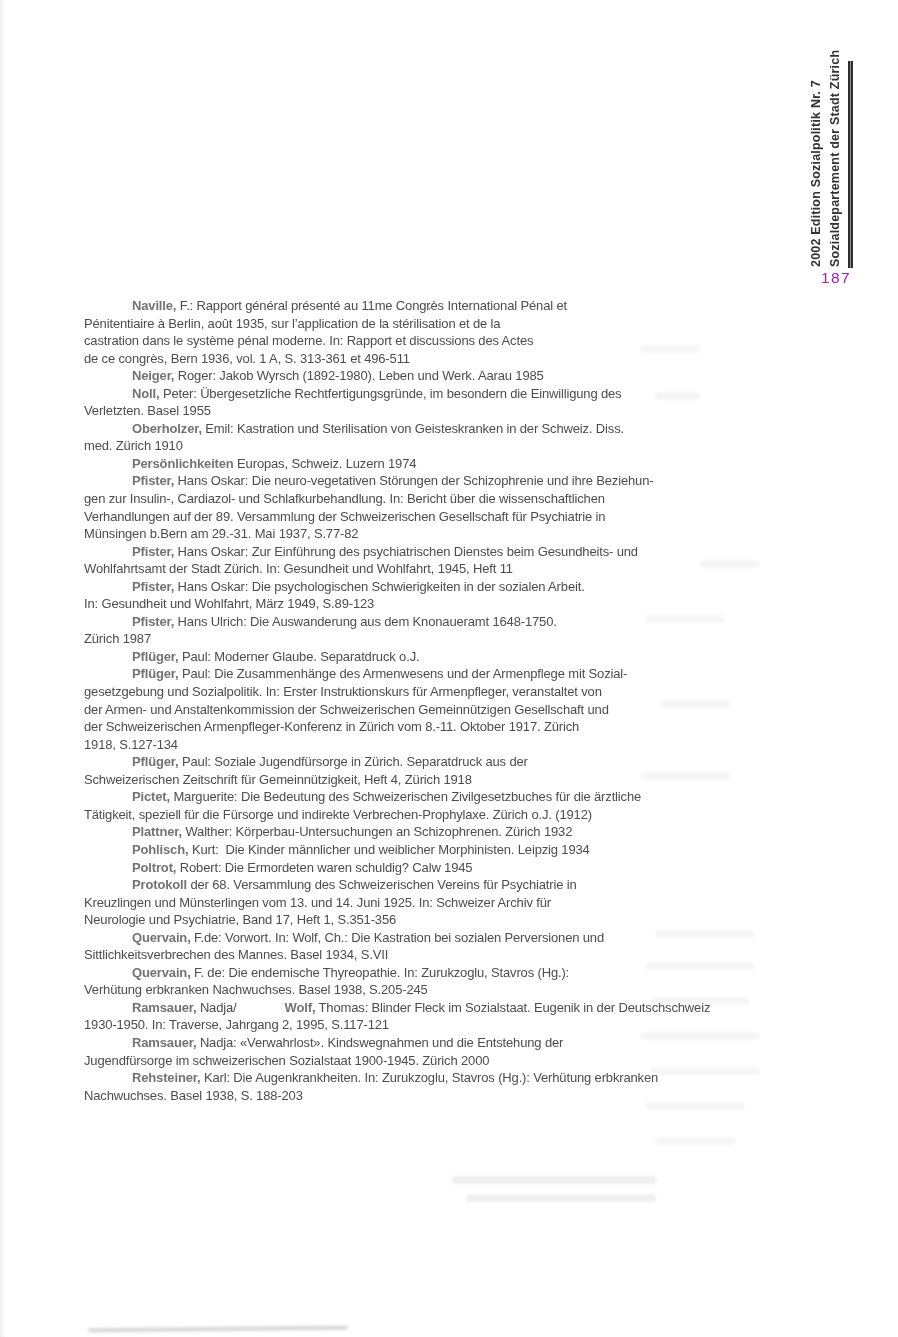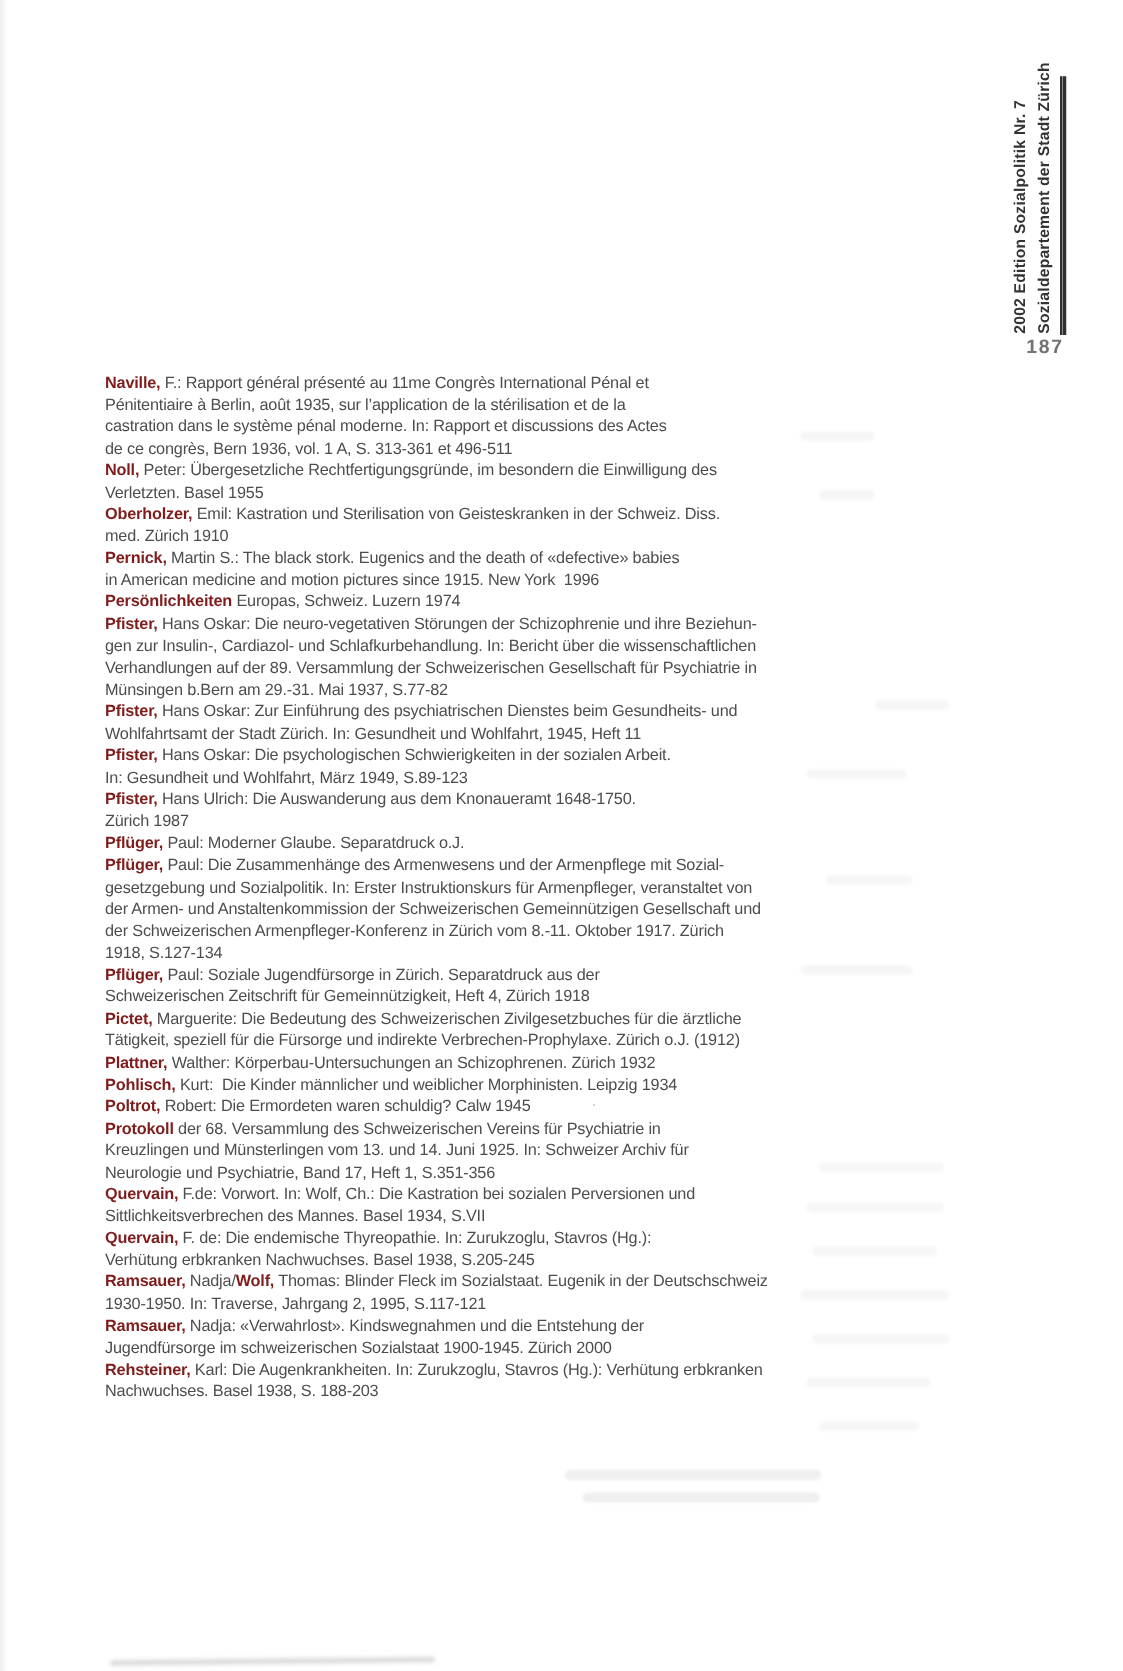--- a/index.html
+++ b/index.html
@@ -31,21 +31,22 @@
     width: 680px;
     font-size: 13px;
     line-height: 17.55px;
     letter-spacing: -0.15px;
     color: #4d4d4d;
     white-space: pre;
   }
   .bibliography .entry { white-space: pre; }
   .bibliography b {
     font-weight: bold;
-    color: #7f1d1d;
+    color: #737373;
+    margin-left: 48px;
   }
   
   .vertical-header {
     position: absolute;
     left: 807px;
     top: 267px;
     transform-origin: 0 0;
     transform: rotate(-90deg);
     font-size: 12.5px;
     font-weight: bold;
@@ -60,23 +61,23 @@
     top: 61px;
     width: 5px;
     height: 207px;
     background: linear-gradient(90deg, #2f2f2f 0px, #2f2f2f 2px, #8d8d8d 2px, #8d8d8d 2.6px, #2f2f2f 2.6px, #2f2f2f 5px);
   }
   .page-number {
     position: absolute;
     left: 821px;
     top: 269px;
     font-size: 15.5px;
-    font-weight: bold;
+    font-weight: normal;
     letter-spacing: 1.4px;
-    color: #737373;
+    color: #a21caf;
   }
   
   .artifact {
     position: absolute;
     color: #4a4a4a;
     font-size: 11px;
     line-height: 11px;
   }
   .artifact-accent { left: 428px; top: 306px; transform: rotate(12deg); }
   .artifact-tick   { left: 474px; top: 875px; transform: rotate(6deg); opacity: .8; font-size: 9px; }
@@ -117,24 +118,23 @@
 </head>
 <body>
 
 <div class="page">
 
   <div class="edge-left"></div>
 
   <div class="bibliography"><div class="entry"><b>Naville,</b><span> F.: Rapport général présenté au 11me Congrès International Pénal et
 Pénitentiaire à Berlin, août 1935, sur l’application de la stérilisation et de la
 castration dans le système pénal moderne. In: Rapport et discussions des Actes
-de ce congrès, Bern 1936, vol. 1 A, S. 313-361 et 496-511</span></div><div class="entry"><b>Noll,</b><span> Peter: Übergesetzliche Rechtfertigungsgründe, im besondern die Einwilligung des
+de ce congrès, Bern 1936, vol. 1 A, S. 313-361 et 496-511</span></div><div class="entry"><b>Neiger,</b><span> Roger: Jakob Wyrsch (1892-1980). Leben und Werk. Aarau 1985</span></div><div class="entry"><b>Noll,</b><span> Peter: Übergesetzliche Rechtfertigungsgründe, im besondern die Einwilligung des
 Verletzten. Basel 1955</span></div><div class="entry"><b>Oberholzer,</b><span> Emil: Kastration und Sterilisation von Geisteskranken in der Schweiz. Diss.
-med. Zürich 1910</span></div><div class="entry"><b>Pernick,</b><span> Martin S.: The black stork. Eugenics and the death of «defective» babies
-in American medicine and motion pictures since 1915. New York  1996</span></div><div class="entry"><b>Persönlichkeiten</b><span> Europas, Schweiz. Luzern 1974</span></div><div class="entry"><b>Pfister,</b><span> Hans Oskar: Die neuro-vegetativen Störungen der Schizophrenie und ihre Beziehun-
+med. Zürich 1910</span></div><div class="entry"><b>Persönlichkeiten</b><span> Europas, Schweiz. Luzern 1974</span></div><div class="entry"><b>Pfister,</b><span> Hans Oskar: Die neuro-vegetativen Störungen der Schizophrenie und ihre Beziehun-
 gen zur Insulin-, Cardiazol- und Schlafkurbehandlung. In: Bericht über die wissenschaftlichen
 Verhandlungen auf der 89. Versammlung der Schweizerischen Gesellschaft für Psychiatrie in
 Münsingen b.Bern am 29.-31. Mai 1937, S.77-82</span></div><div class="entry"><b>Pfister,</b><span> Hans Oskar: Zur Einführung des psychiatrischen Dienstes beim Gesundheits- und
 Wohlfahrtsamt der Stadt Zürich. In: Gesundheit und Wohlfahrt, 1945, Heft 11</span></div><div class="entry"><b>Pfister,</b><span> Hans Oskar: Die psychologischen Schwierigkeiten in der sozialen Arbeit.
 In: Gesundheit und Wohlfahrt, März 1949, S.89-123</span></div><div class="entry"><b>Pfister,</b><span> Hans Ulrich: Die Auswanderung aus dem Knonaueramt 1648-1750.
 Zürich 1987</span></div><div class="entry"><b>Pflüger,</b><span> Paul: Moderner Glaube. Separatdruck o.J.</span></div><div class="entry"><b>Pflüger,</b><span> Paul: Die Zusammenhänge des Armenwesens und der Armenpflege mit Sozial-
 gesetzgebung und Sozialpolitik. In: Erster Instruktionskurs für Armenpfleger, veranstaltet von
 der Armen- und Anstaltenkommission der Schweizerischen Gemeinnützigen Gesellschaft und
 der Schweizerischen Armenpfleger-Konferenz in Zürich vom 8.-11. Oktober 1917. Zürich
 1918, S.127-134</span></div><div class="entry"><b>Pflüger,</b><span> Paul: Soziale Jugendfürsorge in Zürich. Separatdruck aus der

